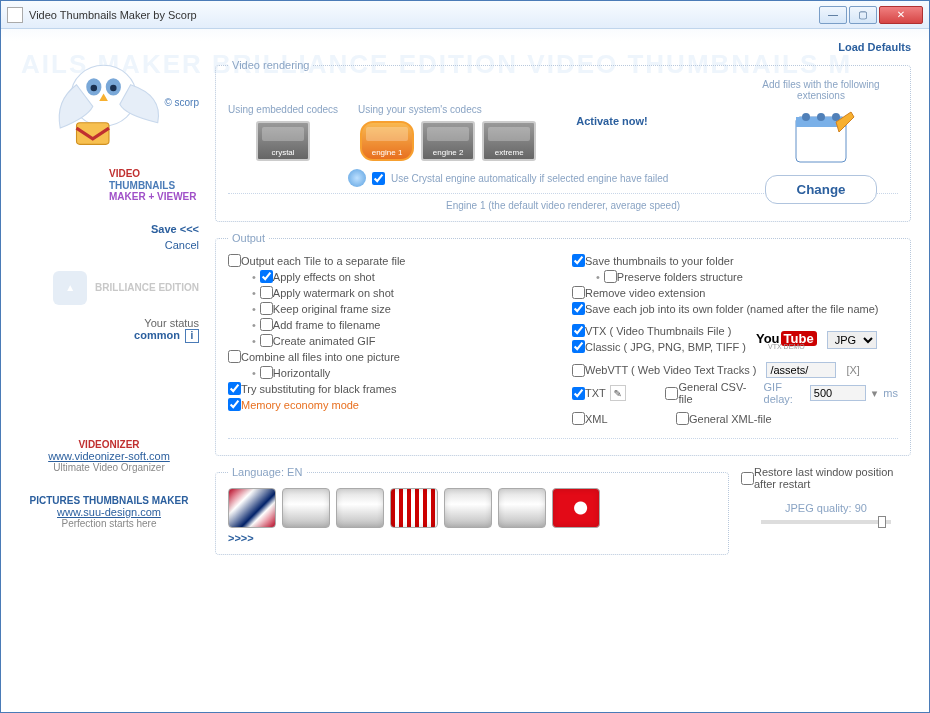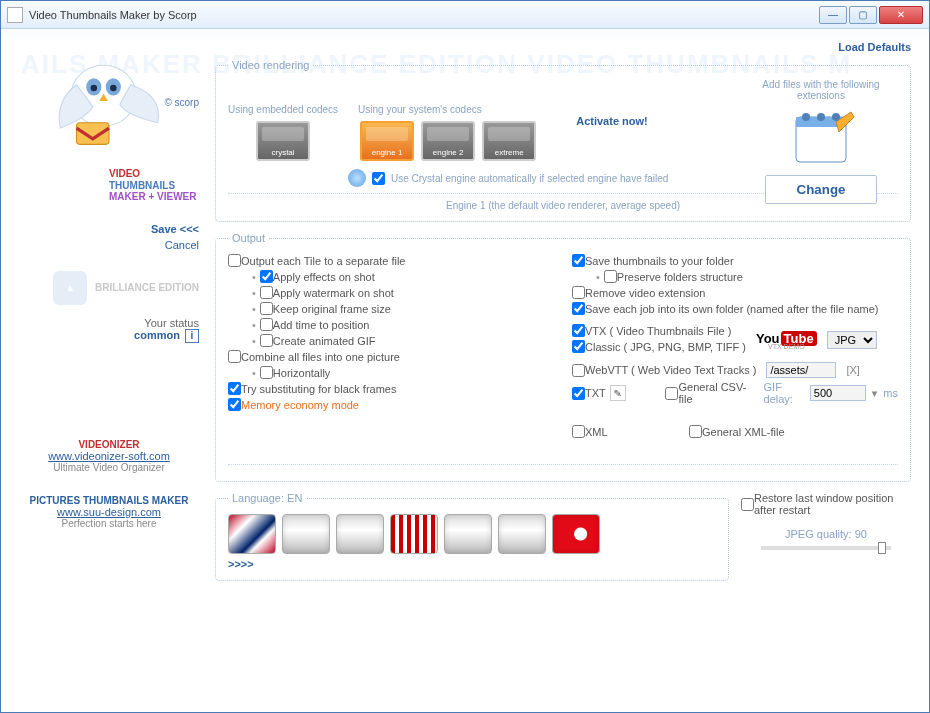--- a/index.html
+++ b/index.html
@@ -35,31 +35,31 @@
 .promo .t2 { font-weight: bold; color: #2b5f9e; font-size: 10px; margin-top: 22px; }
 .promo .sub { color: #888; font-size: 10px; }
 .main { flex: 1; position: relative; z-index: 1; }
 .loaddef { text-align: right; font-weight: bold; color: #2b5f9e; margin-bottom: 6px; }
 fieldset { border: 1px dotted #b8c8dc; border-radius: 4px; padding: 10px 12px; margin-bottom: 10px; position: relative; }
 legend { color: #8aa4c4; padding: 0 4px; font-size: 11px; }
 .vr-row { display: flex; align-items: flex-start; gap: 20px; }
 .vr-col { text-align: center; margin-top: 23px; }
 .vr-col .lbl { color: #8aa4c4; font-size: 10px; margin-bottom: 6px; text-align: left; }
 .codec { width: 54px; height: 40px; border: 2px solid #ccc; border-radius: 3px; background: linear-gradient(#999,#666); color: #fff; font-size: 8px; display: inline-flex; align-items: flex-end; justify-content: center; padding-bottom: 2px; margin: 0 2px; position: relative; overflow: hidden; }
-.codec.sel { border-color: #f7a030; background: linear-gradient(#f8b850,#e87020); }
+.codec.sel { border-color: #f7a030; background: linear-gradient(#f8b850,#e87020); border-radius: 13px; }
 .codec::before { content: ""; position: absolute; top: 4px; left: 4px; right: 4px; height: 14px; background: rgba(255,255,255,0.25); border-radius: 2px; }
 .activate { color: #2b5f9e; font-weight: bold; margin-left: 18px; align-self: center; }
 .crystal-row { display: flex; align-items: center; gap: 6px; margin: 8px 0 6px 120px; color: #8aa4c4; font-size: 10px; }
 .crystal-row .refresh { width: 18px; height: 18px; border-radius: 50%; background: radial-gradient(#bde0ff,#5aa0e0); display: inline-block; }
 .divdot { border-top: 1px dotted #c8d6e8; margin: 6px 0; }
 .vr-foot { text-align: center; color: #8aa4c4; font-size: 10px; }
 .filesbox { position: absolute; right: 14px; top: 8px; width: 150px; text-align: center; }
 .filesbox .txt { color: #8aa4c4; font-size: 10px; margin-bottom: 6px; }
 .filesbox .graphic { width: 80px; height: 60px; margin: 0 auto 8px; }
-.filesbox button { background: #fff; border: 1px solid #b0c4de; color: #2b5f9e; font-weight: bold; padding: 6px 31px; border-radius: 2px; }
+.filesbox button { background: #fff; border: 1px solid #b0c4de; color: #2b5f9e; font-weight: bold; padding: 6px 31px; border-radius: 12px; }
 .output-grid { display: flex; gap: 18px; }
 .ocol { flex: 1; }
 .chk { display: flex; align-items: center; gap: 0; margin-bottom: 3px; color: #555; }
 .chk input { width: 13px; height: 13px; }
 .chk.indent { margin-left: 24px; }
 .chk.indent::before { content: "•"; color: #999; margin-right: 4px; }
 .chk .orange { color: #e87020; }
 .chk .purple { color: #b050c0; }
 .folders { display: inline-flex; gap: 4px; margin-left: 6px; }
 .fold { width: 18px; height: 14px; background: #f7c050; border: 1px solid #d09020; border-radius: 1px; }
@@ -203,21 +203,21 @@
             <div class="chk indent">
                 <input type="checkbox" style="">
                 <span>Apply watermark on shot</span>
               </div>
             <div class="chk indent">
                 <input type="checkbox" style="">
                 <span>Keep original frame size</span>
               </div>
             <div class="chk indent">
                 <input type="checkbox" style="">
-                <span>Add time to position</span>
+                <span>Add frame to filename</span>
               </div>
             <div class="chk indent">
                 <input type="checkbox" style="">
                 <span>Create animated GIF</span>
               </div>
             <div class="chk">
                 <input type="checkbox" style="">
                 <span>Combine all files into one picture</span>
               </div>
             <div class="chk indent">
@@ -295,21 +295,21 @@
                 <input type="text" style="width: 56px;" value="500">
                   <span style="color:#888">▾</span>
                 <span>ms</span>
               </div>
             </div>
             <div class="web-row">
               <div class="chk" style="margin:0;width:90px">
                   <input type="checkbox" style="">
                   <span>XML</span>
                 </div>
-              <div class="chk" style="margin:17px">
+              <div class="chk" style="margin:4px">
                   <input type="checkbox" style="">
                   <span>General XML-file</span>
                 </div>
             </div>
           </div>
         </div>
         <div class="divdot"></div>
       </fieldset>
 
       <div class="bottom">

